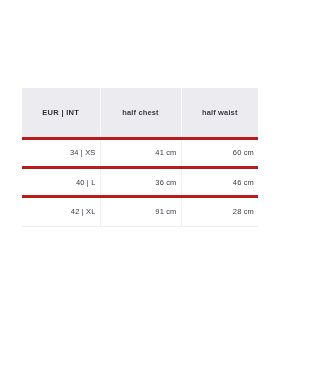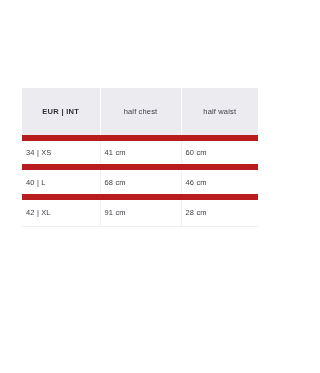--- a/index.html
+++ b/index.html
@@ -42,48 +42,48 @@
   thead tr {
     background: #ebebf0;
   }
 
   thead th {
     height: 50px;
     padding: 0 4px;
     text-align: center;
     vertical-align: middle;
     font-size: 7.5px;
-    font-weight: 400;
+    font-weight: 700;
     color: #3c3c46;
     letter-spacing: 0.15px;
     border-right: 1px solid #ffffff;
     box-sizing: border-box;
   }
 
   thead th.hdr-first {
     font-weight: 700;
     color: #2e2e38;
     letter-spacing: 0.3px;
   }
 
   thead th:last-child {
     border-right: none;
     text-align: center;
   }
 
   tbody td {
     height: 29.4px;
     padding: 0 4px;
-    text-align: left;
+    text-align: right;
     vertical-align: middle;
     font-size: 7.5px;
     font-weight: 400;
     color: #3c3c46;
     letter-spacing: 0.15px;
-    border-top: 6px solid #b91c1c;
+    border-top: 3px solid #b91c1c;
     border-right: 1px solid #f0f0f3;
     box-sizing: border-box;
   }
 
   tbody td:last-child {
     border-right: none;
   }
 
   tbody tr:last-child td {
     border-bottom: 1px solid #f0f0f3;
@@ -109,21 +109,21 @@
         </tr>
       </thead>
       <tbody>
         <tr>
           <td>34 | XS</td>
           <td>41 cm</td>
           <td>60 cm</td>
         </tr>
         <tr>
           <td>40 | L</td>
-          <td>68 cm</td>
+          <td>36 cm</td>
           <td>46 cm</td>
         </tr>
         <tr>
           <td>42 | XL</td>
           <td>91 cm</td>
           <td>28 cm</td>
         </tr>
       </tbody>
     </table>
   </div>

